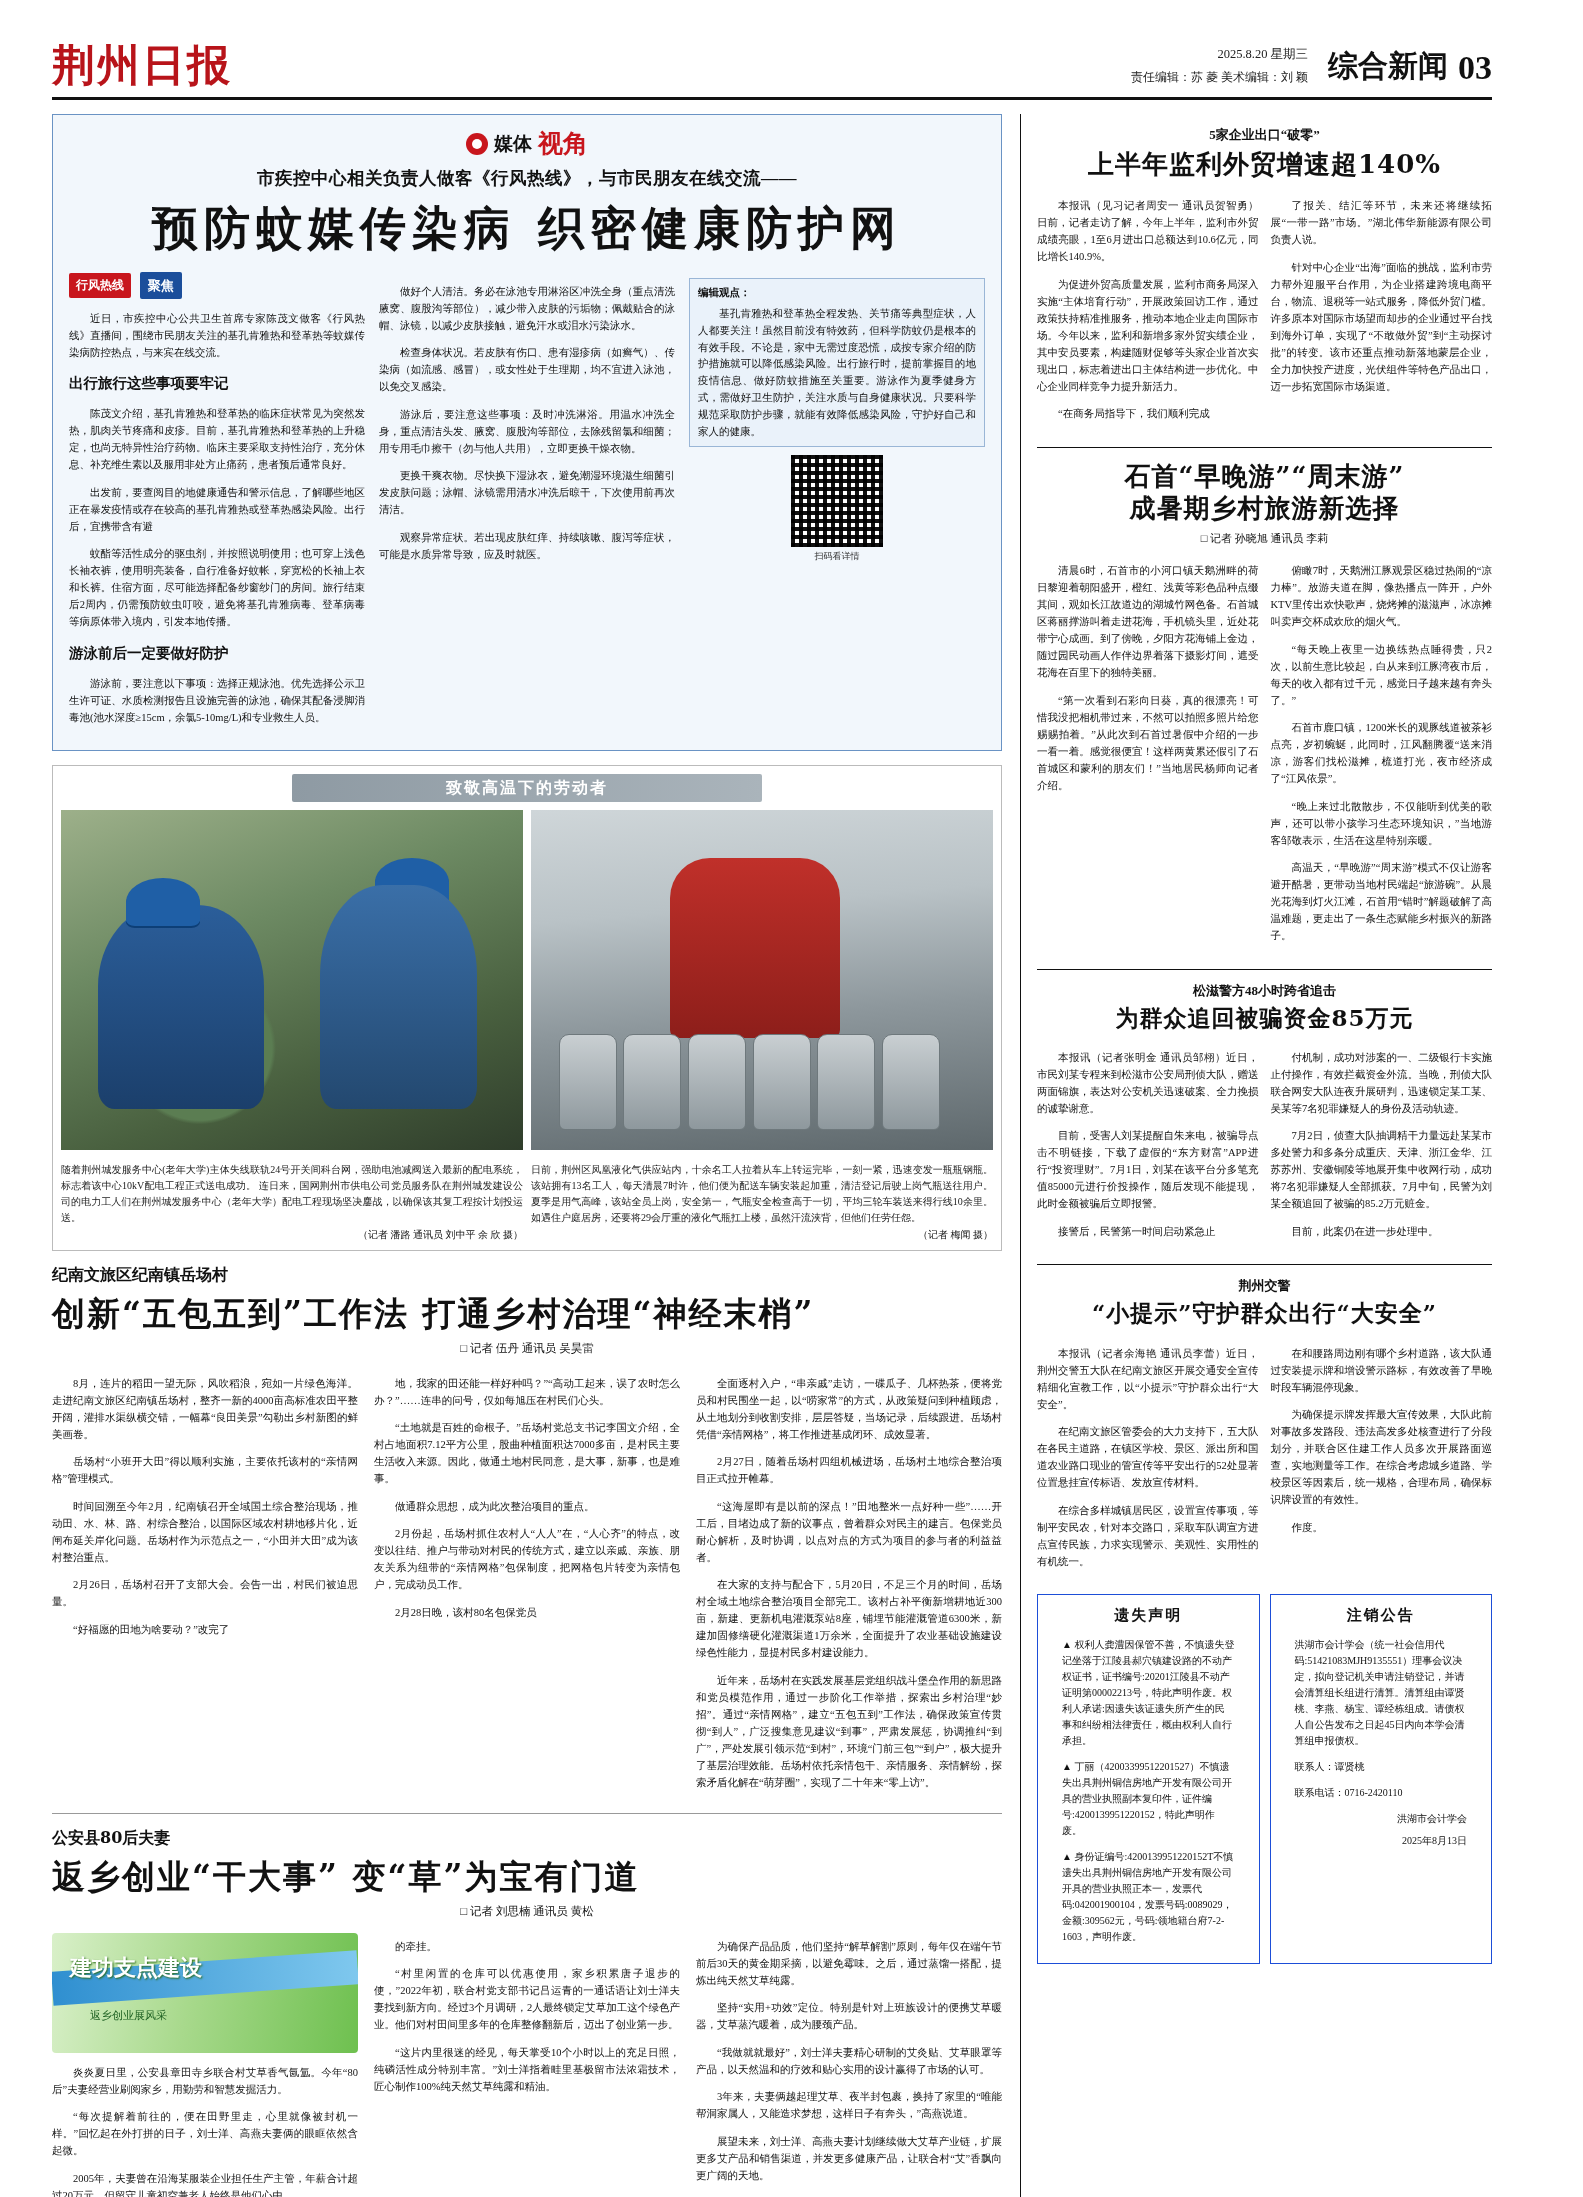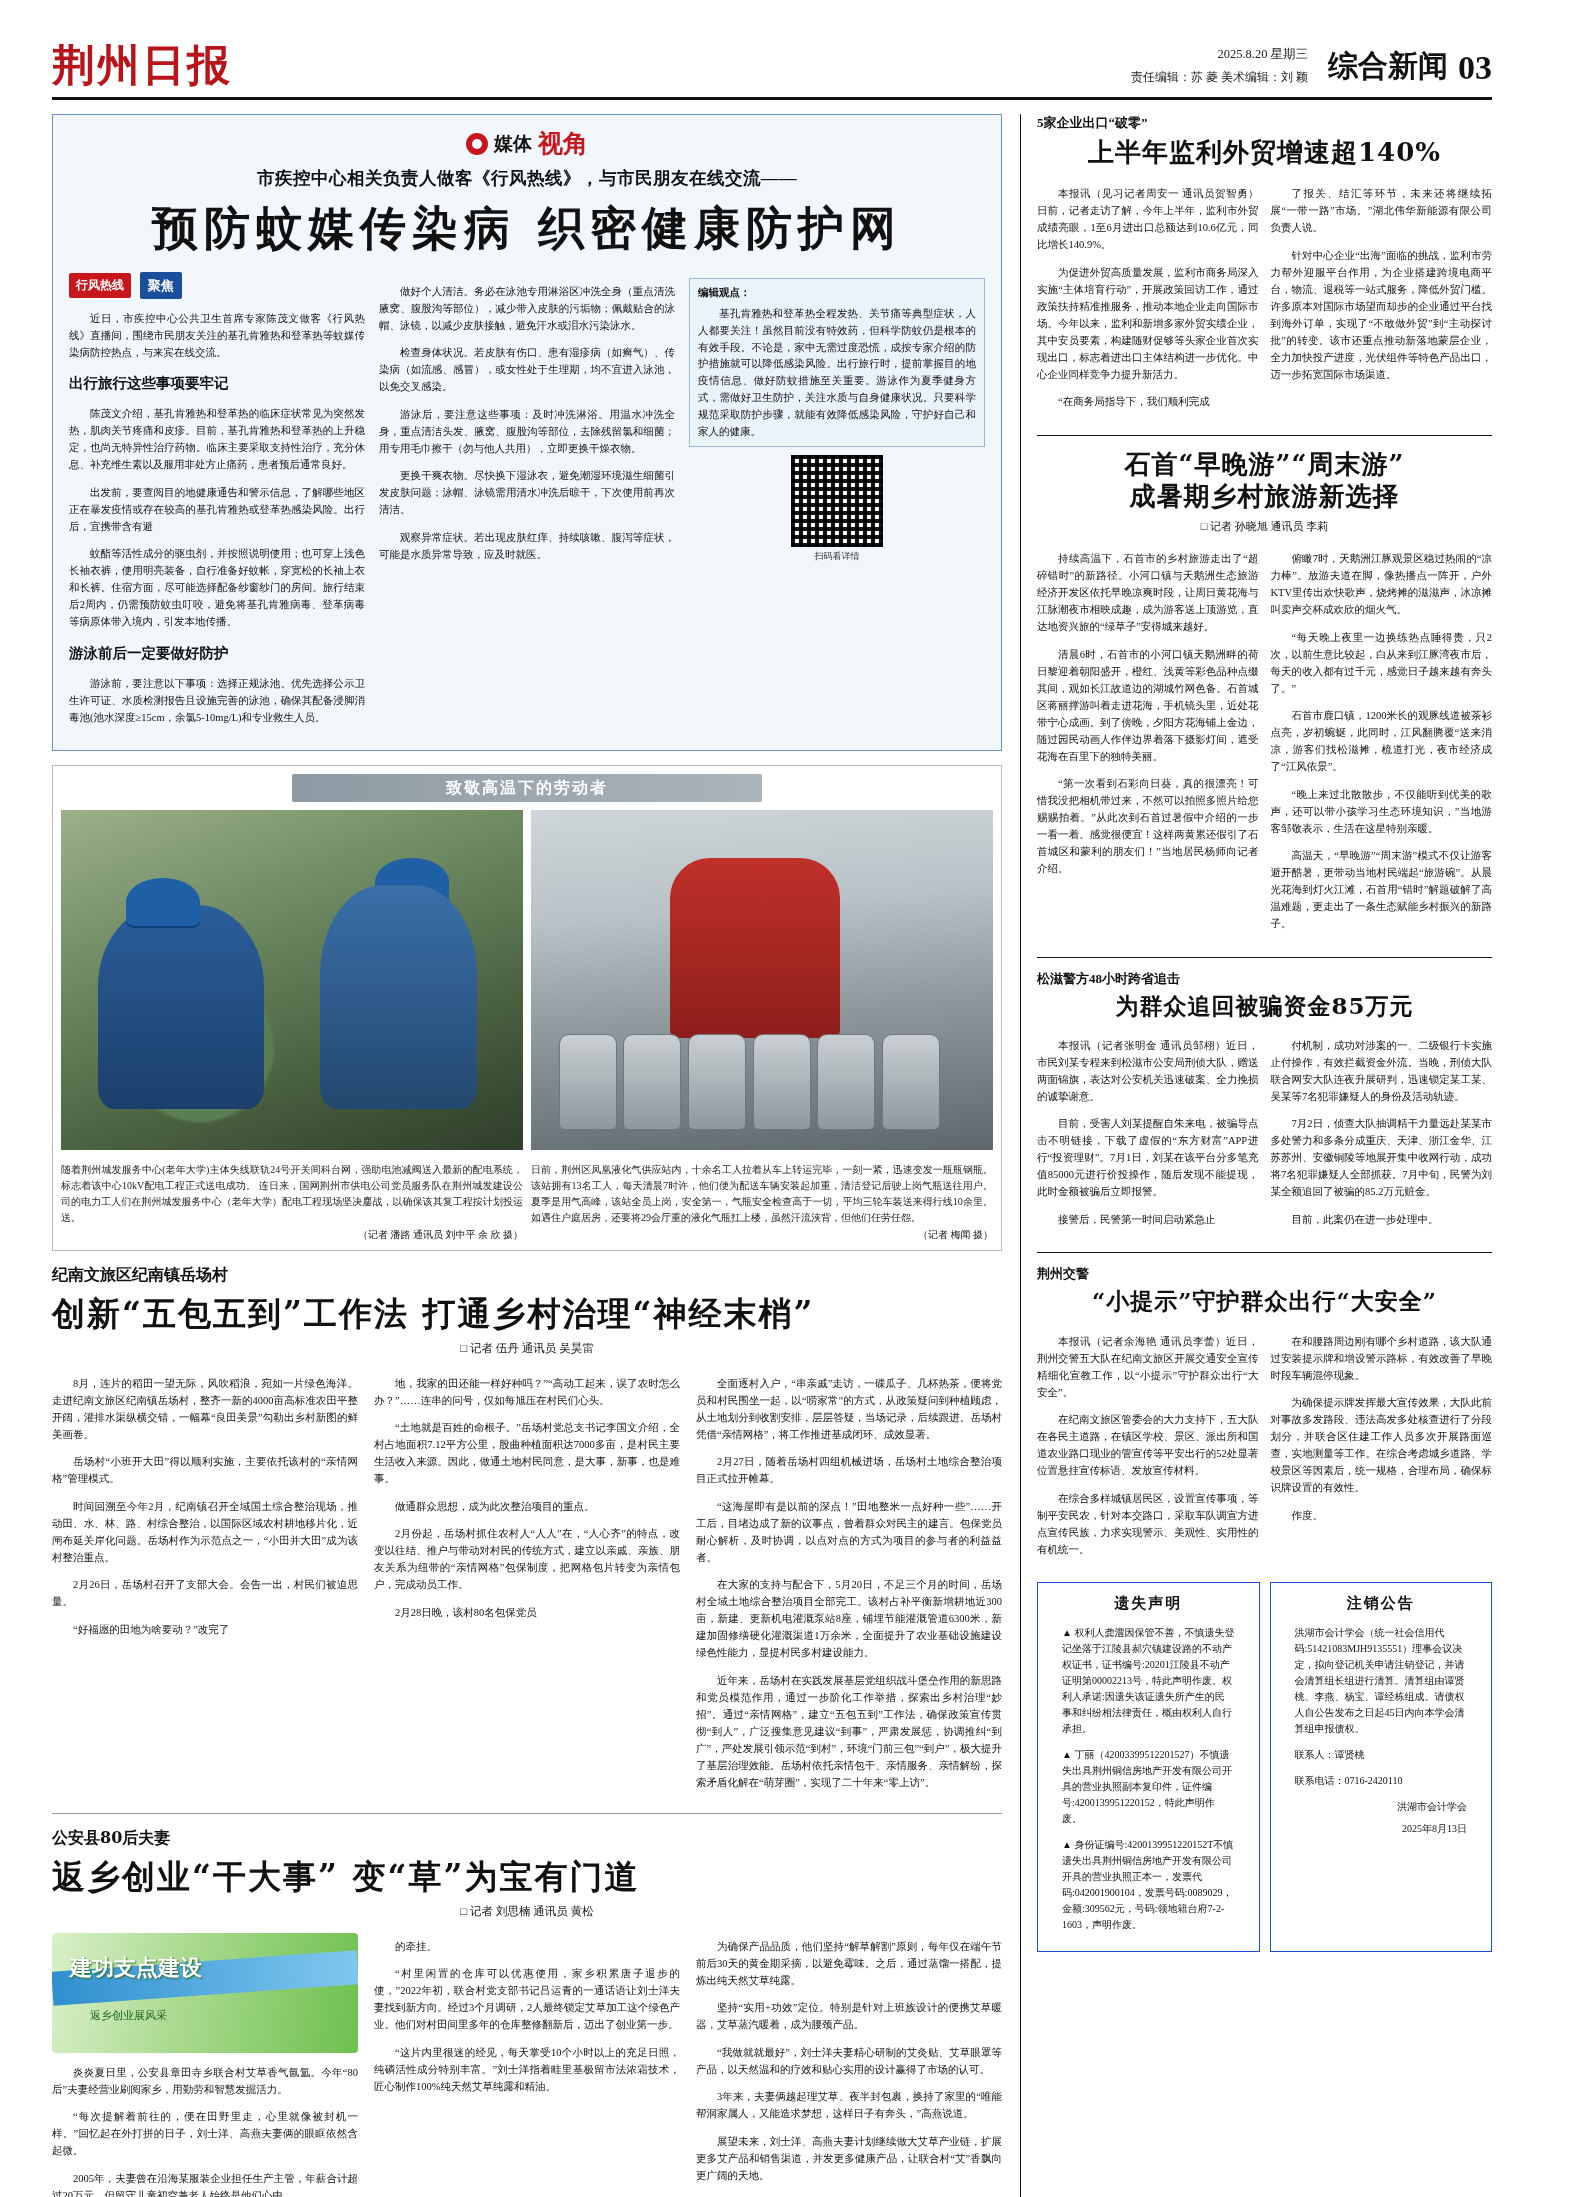--- a/index.html
+++ b/index.html
@@ -192,21 +192,21 @@
   .promo .txt{
     position:absolute; left:18px; top:17px; font-size:22px; font-weight:bold;
     color:#fff; text-shadow:1px 1px 2px #2a6b19;
   }
   .promo .txt2{
     position:absolute; left:38px; top:74px; font-size:11px; color:#1b5e20; font-weight:normal;
   }
 
   
   .r-art { margin-bottom:14px; }
-  .r-kicker { font-size:13px; text-align:left; font-weight:bold; }
+  .r-kicker { font-size:13px; text-align:center; font-weight:bold;margin-top:12px; }
   .r-title {
     font-size:26px; font-weight:bold; text-align:center; letter-spacing:1px;
     font-family:"DejaVu Serif", serif; margin:4px 0 6px 0; line-height:1.25;
   }
   .r-title.small { font-size:23px; }
   .r-byline { text-align:center; font-size:11px; margin-bottom:6px; }
   .r-cols2 {
     display:grid; grid-template-columns:1fr 1fr; gap:12px;
     font-size:10.5px; line-height:1.62; text-align:justify;
   }
@@ -430,21 +430,20 @@
       </div>
 
       <div class="r-sep"></div>
 
       <div class="r-art">
         <div class="r-title" style="white-space:pre-line;">石首“早晚游”“周末游”
 成暑期乡村旅游新选择</div>
         <div class="r-byline">□ 记者 孙晓旭 通讯员 李莉</div>
         <div class="r-cols2">
           <div>
-            <p class="ind">持续高温下，石首市的乡村旅游走出了“超碎错时”的新路径。小河口镇与天鹅洲生态旅游经济开发区依托早晚凉爽时段，让周日黄花海与江脉潮夜市相映成趣，成为游客送上顶游览，直达地资兴旅的“绿草子”安得城来越好。</p>
             <p class="ind">清晨6时，石首市的小河口镇天鹅洲畔的荷日黎迎着朝阳盛开，橙红、浅黄等彩色品种点缀其间，观如长江故道边的湖城竹网色备。石首城区蒋丽撑游叫着走进花海，手机镜头里，近处花带宁心成画。到了傍晚，夕阳方花海铺上金边，随过园民动画人作伴边界着落下摄影灯间，遮受花海在百里下的独特美丽。</p>
             <p class="ind">“第一次看到石彩向日葵，真的很漂亮！可惜我没把相机带过来，不然可以拍照多照片给您赐赐拍着。”从此次到石首过暑假中介绍的一步一看一着。感觉很便宜！这样两黄累还假引了石首城区和蒙利的朋友们！”当地居民杨师向记者介绍。</p>
           </div>
           <div>
             <p class="ind">俯瞰7时，天鹅洲江豚观景区稳过热闹的“凉力棒”。放游夫道在脚，像热播点一阵开，户外KTV里传出欢快歌声，烧烤摊的滋滋声，冰凉摊叫卖声交杯成欢欣的烟火气。</p>
             <p class="ind">“每天晚上夜里一边换练热点睡得贵，只2次，以前生意比较起，白从来到江豚湾夜市后，每天的收入都有过千元，感觉日子越来越有奔头了。”</p>
             <p class="ind">石首市鹿口镇，1200米长的观豚线道被茶衫点亮，岁初蜿蜒，此同时，江风翻腾覆“送来消凉，游客们找松滋摊，梳道打光，夜市经济成了“江风依景”。</p>
             <p class="ind">“晚上来过北散散步，不仅能听到优美的歌声，还可以带小孩学习生态环境知识，”当地游客邹敬表示，生活在这星特别亲暖。</p>
             <p class="ind">高温天，“早晚游”“周末游”模式不仅让游客避开酷暑，更带动当地村民端起“旅游碗”。从晨光花海到灯火江滩，石首用“错时”解题破解了高温难题，更走出了一条生态赋能乡村振兴的新路子。</p>
           </div>

